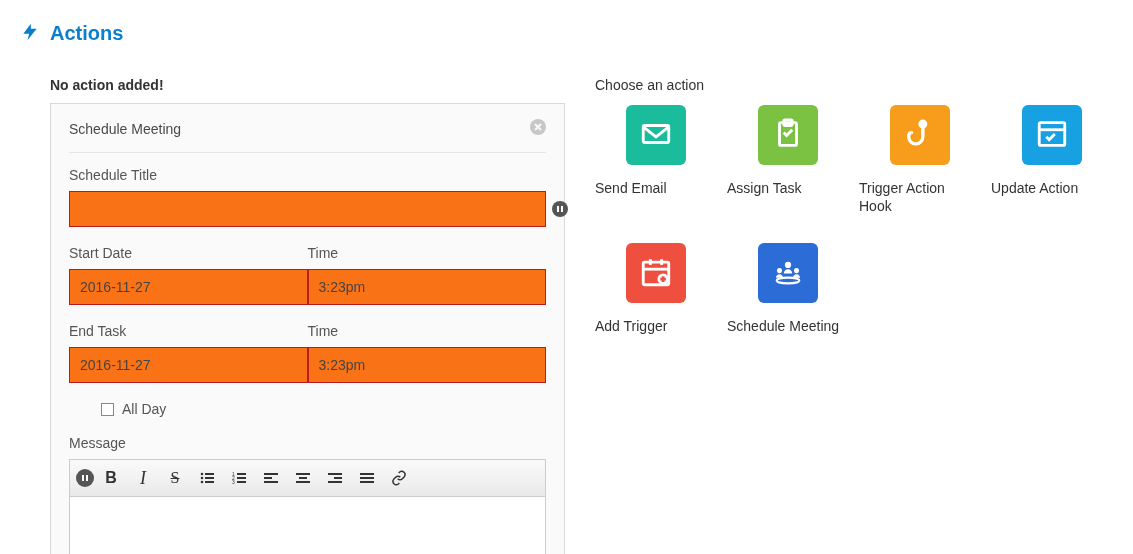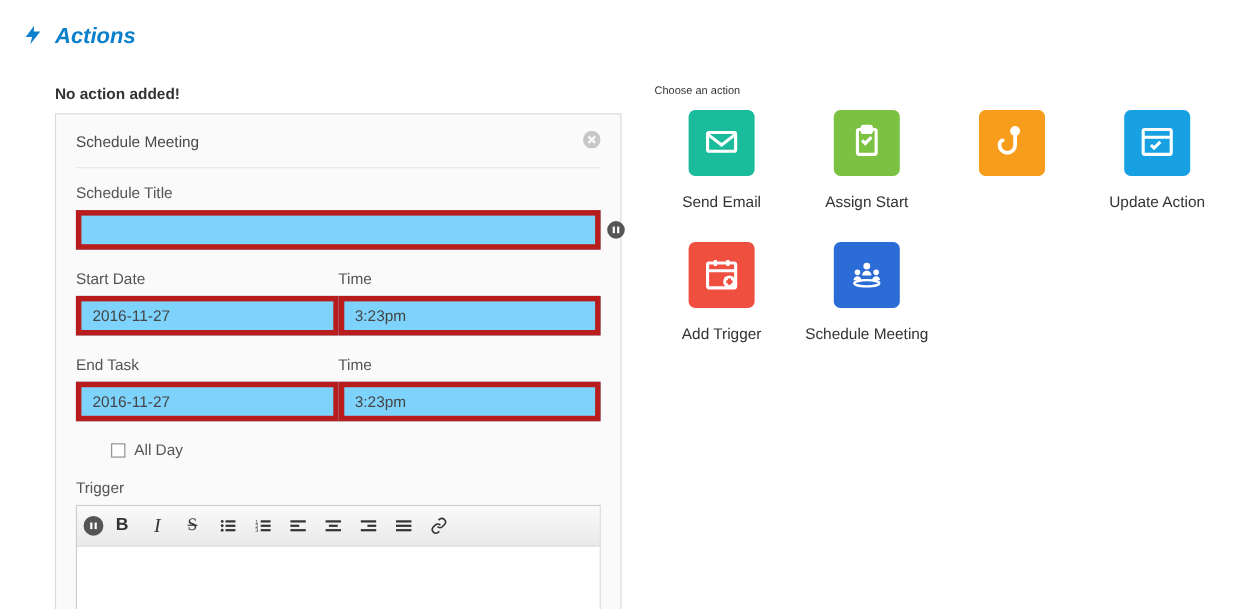--- a/index.html
+++ b/index.html
@@ -14,21 +14,20 @@
   .page {
     width: 1133px;
     height: 554px;
     padding: 20px 20px 0 20px;
   }
   .header {
     display: flex;
     align-items: center;
     gap: 10px;
     margin-bottom: 30px;
-    font-style: italic;
   }
   .header .bolt-icon { color: #0a7fcb; }
   .header h2 {
     margin: 0;
     font-size: 20px;
     font-weight: 600;
     color: #0a7fcb;
   }
   .content {
     display: flex;
@@ -63,22 +62,22 @@
   .field-label {
     display: block;
     color: #555;
     margin-bottom: 8px;
     font-size: 14px;
   }
   .input-wrap { position: relative; margin-bottom: 18px; }
   .text-input {
     width: 100%;
     height: 36px;
-    border: 5px solid #b91c1c;
-    background: #7dd3fc;
+    border: 1px solid #b91c1c;
+    background: #f97316;
     padding: 0 10px;
     font-size: 14px;
     color: #444;
   }
   .pill-pause {
     position: absolute;
     right: -22px;
     top: 50%;
     transform: translateY(-50%);
     width: 16px;
@@ -141,30 +140,30 @@
     background: #555;
     color: #fff;
   }
   .tbtn svg { display: block; }
   .editor-body {
     height: 60px;
     background: #fff;
   }
   
   .choose-label {
-    font-size: 10px;
+    font-size: 14px;
     color: #333;
     margin-bottom: 12px;
   }
   .tile-grid {
     display: grid;
     grid-template-columns: repeat(4, 1fr);
     gap: 28px 10px;
   }
-  .tile-cell { text-align: center; }
+  .tile-cell { }
   .tile {
     width: 60px;
     height: 60px;
     border-radius: 6px;
     margin: 0 auto 14px auto;
     display: flex;
     align-items: center;
     justify-content: center;
     color: #fff;
     cursor: pointer;
@@ -237,21 +236,21 @@
             <label class="field-label">Time</label>
             <input class="text-input" type="text" value="3:23pm" style="">
           </div>
         </div>
 
         <div class="checkbox-row">
           <span class="checkbox-box"></span>
           <span>All Day</span>
         </div>
 
-        <label class="field-label">Trigger</label>
+        <label class="field-label">Message</label>
 
         <div class="editor">
           <div class="editor-toolbar">
             <span class="tbtn circle">
               <svg width="8" height="8" viewBox="0 0 8 8" fill="currentColor">
                   <rect x="1" y="1" width="2" height="6"></rect>
                   <rect x="5" y="1" width="2" height="6"></rect>
                 </svg>
             </span>
             <span class="tbtn" style="font-weight:700;font-size:16px;">B</span>
@@ -338,32 +337,33 @@
         <div class="tile-cell">
           <div class="tile" style="background:#7cc242">
             <span>
               <svg width="34" height="34" viewBox="0 0 24 24" fill="none" stroke="#fff" stroke-width="2">
                   <rect x="6" y="4" width="12" height="16" rx="1"></rect>
                   <rect x="9" y="2" width="6" height="4" rx="1"></rect>
                   <path d="M9 11l2 2 4-4"></path>
                 </svg>
             </span>
           </div>
-          <div class="tile-label">Assign Start</div>
+          <div class="tile-label">Assign Task</div>
         </div>
 
         <div class="tile-cell">
           <div class="tile" style="background:#f79c1b">
             <span>
               <svg width="34" height="34" viewBox="0 0 24 24" fill="none" stroke="#fff" stroke-width="2.4">
                   <circle cx="14" cy="5" r="2" fill="#fff"></circle>
                   <path d="M14 7v7a5 5 0 0 1-10 0c0-2 1-3 2-3" stroke-linecap="round"></path>
                 </svg>
             </span>
           </div>
+          <div class="tile-label">Trigger Action Hook</div>
         </div>
 
         <div class="tile-cell">
           <div class="tile" style="background:#17a0e2">
             <span>
               <svg width="34" height="34" viewBox="0 0 24 24" fill="none" stroke="#fff" stroke-width="2">
                   <rect x="3" y="4" width="18" height="16" rx="1"></rect>
                   <line x1="3" y1="9" x2="21" y2="9"></line>
                   <path d="M8 14l2 2 4-4"></path>
                 </svg>

